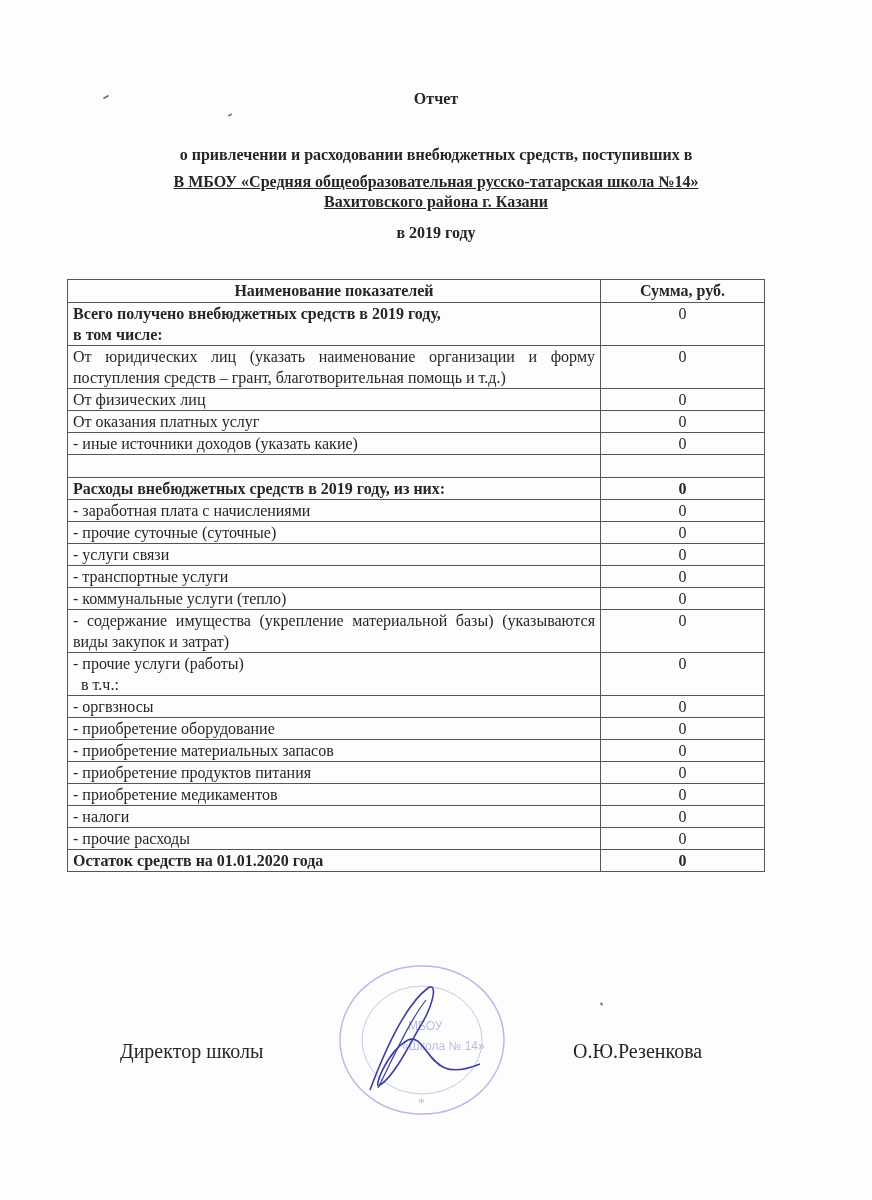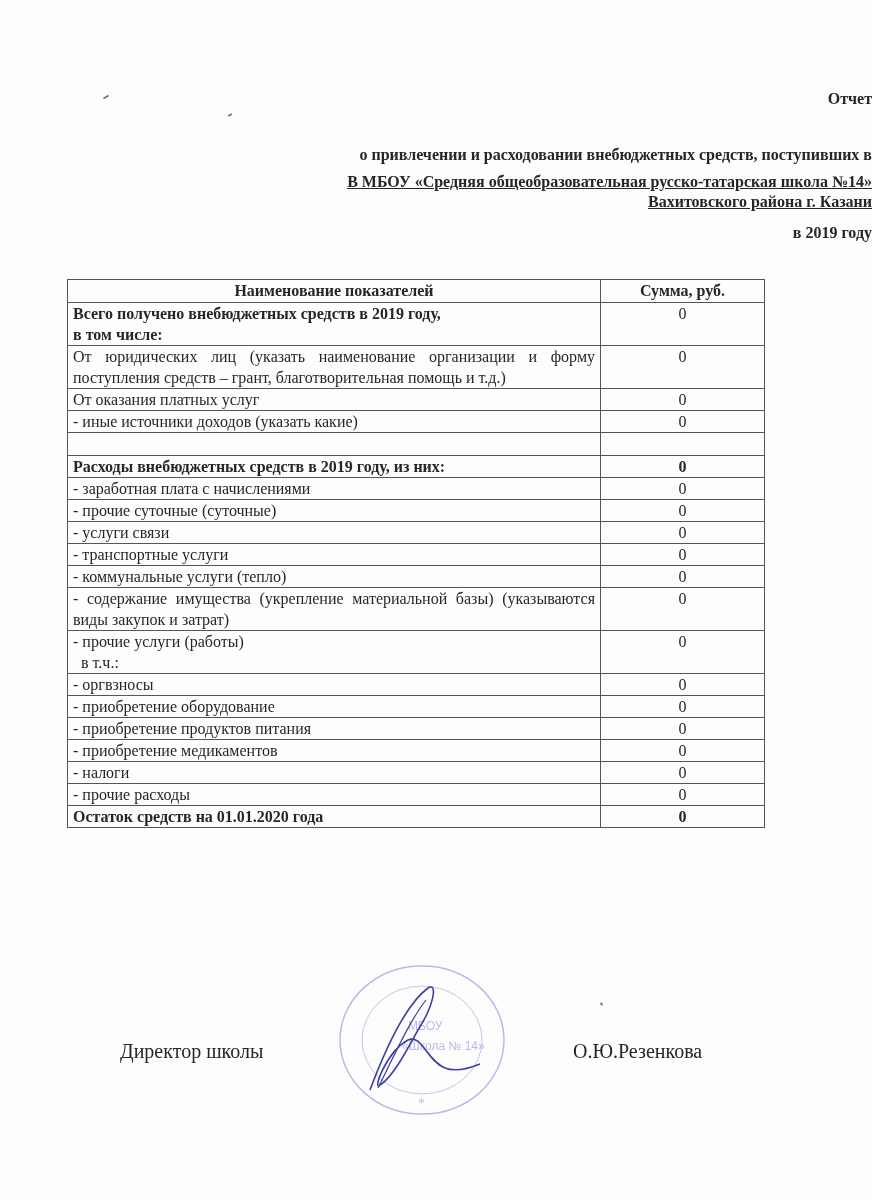--- a/index.html
+++ b/index.html
@@ -1,18 +1,18 @@
 <!DOCTYPE html>
 <html><head>
 <meta charset="utf-8">
 <style>
   html, body { margin:0; padding:0; }
   body { width:872px; height:1200px; background:#fdfdfd; position:relative; overflow:hidden;
          font-family:"Liberation Serif", serif; color:#262626; }
-  .title { position:absolute; left:0; width:872px; text-align:right; font-weight:bold; font-size:16px; }
+  .title { position:absolute; left:0; width:872px; text-align:center; font-weight:bold; font-size:16px; }
   .t1 { top:90px; }
   .t2 { top:146px; }
   .t3 { top:172px; text-decoration:underline; line-height:20px; }
   .t4 { top:224px; }
   table { position:absolute; left:67px; top:279px; width:697px; border-collapse:collapse; table-layout:fixed; }
   td, th { border:1px solid #555; font-size:16px; padding:0 5px; vertical-align:top; line-height:21px; }
   th { font-weight:bold; text-align:center; height:22px; }
   col.c1 { width:533px; }
   col.c2 { width:164px; }
   td.v { text-align:center; }
@@ -45,20 +45,24 @@
       <tr>
     <th>Наименование показателей</th>
     <th>Сумма, руб.</th>
   </tr>
   <tr class="b">
     <td><span>Всего получено внебюджетных средств в 2019 году,</span><br><span>в том числе:</span></td>
     <td class="v" style="font-weight:normal">0</td>
   </tr>
   <tr>
     <td class="just">От юридических лиц (указать наименование организации и форму поступления средств – грант, благотворительная помощь и т.д.)</td>
+    <td class="v">0</td>
+  </tr>
+  <tr>
+    <td>От физических лиц</td>
     <td class="v">0</td>
   </tr>
   <tr>
     <td>От оказания платных услуг</td>
     <td class="v">0</td>
   </tr>
   <tr>
     <td>- иные источники доходов (указать какие)</td>
     <td class="v">0</td>
   </tr>
@@ -100,20 +104,24 @@
   </tr>
   <tr>
     <td>- оргвзносы</td>
     <td class="v">0</td>
   </tr>
   <tr>
     <td>- приобретение оборудование</td>
     <td class="v">0</td>
   </tr>
   <tr>
+    <td>- приобретение материальных запасов</td>
+    <td class="v">0</td>
+  </tr>
+  <tr>
     <td>- приобретение продуктов питания</td>
     <td class="v">0</td>
   </tr>
   <tr>
     <td>- приобретение медикаментов</td>
     <td class="v">0</td>
   </tr>
   <tr>
     <td>- налоги</td>
     <td class="v">0</td>

